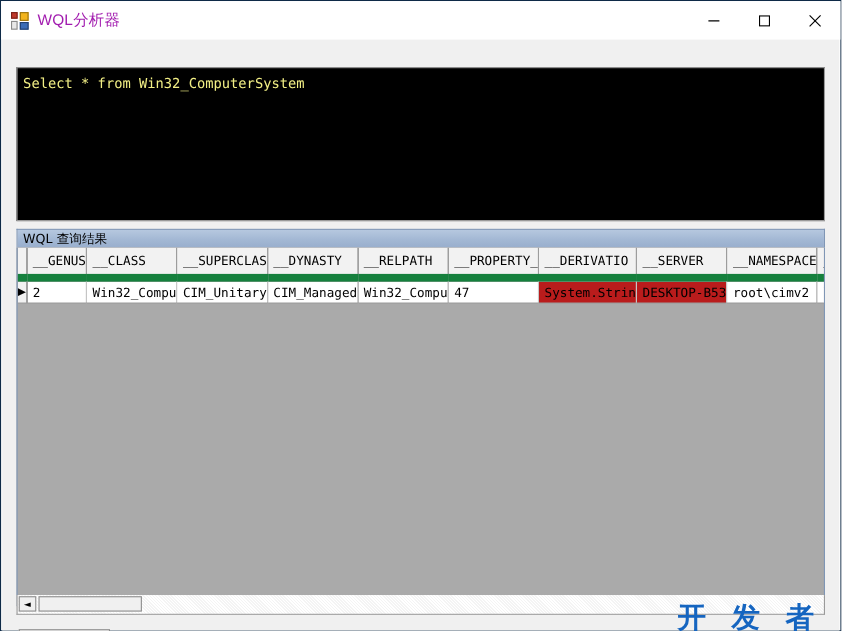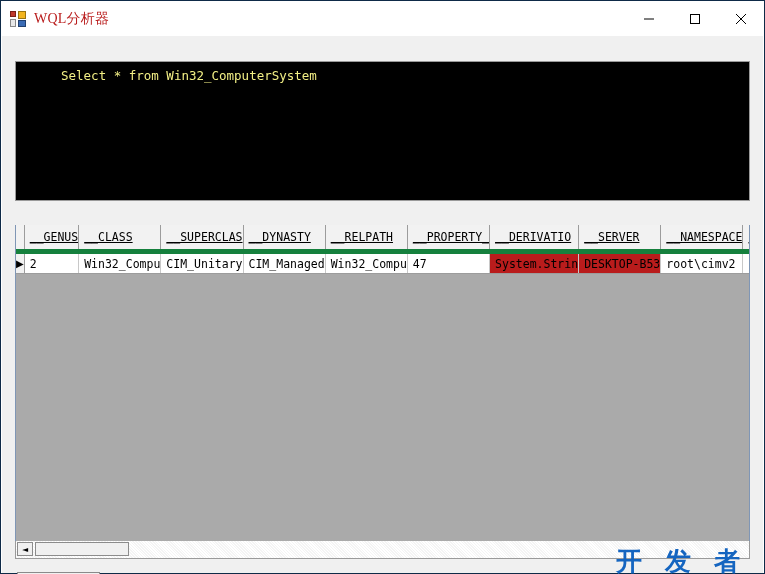--- a/index.html
+++ b/index.html
@@ -30,22 +30,22 @@
     position: relative; flex: none;
   }
   .app-icon i {
     position: absolute; display: block;
   }
   .ico-a { left:0; top:0; width:6px; height:6px; background:#c0392b; border:1px solid #7a2018; box-sizing:border-box;}
   .ico-b { left:8px; top:0; width:8px; height:8px; background:#f2b41e; border:1px solid #9a7410; box-sizing:border-box;}
   .ico-c { left:0; top:8px; width:6px; height:8px; background:#e8e8e8; border:1px solid #8a8a8a; box-sizing:border-box;}
   .ico-d { left:8px; top:9px; width:8px; height:7px; background:#3b6cb5; border:1px solid #22406e; box-sizing:border-box;}
   .title-text {
-    font-size: 14px; color: #b91c1c;
-    font-family: Liberation Serif, serif;
+    font-size: 14px; color: #a21caf;
+    font-family: Liberation Sans, sans-serif;
     letter-spacing: 0.2px;
     white-space: nowrap;
   }
   .win-controls {
     position: absolute; right: 0; top: 0;
     height: 35px; display: flex;
   }
   .win-btn {
     width: 46px; height: 35px;
     display: flex; align-items: center; justify-content: center;
@@ -89,21 +89,20 @@
     box-sizing: border-box;
     overflow: hidden;
   }
   .editor-text {
     position: absolute; left: 5px; top: 6px;
     color: #f2ef85;
     font-family: "DejaVu Sans Mono", monospace;
     font-size: 12.5px;
     white-space: pre;
     letter-spacing: 0px;
-    margin-left: 40px;
   }
 
   
   .results-header {
     position: absolute; left: 13px; top: 172px;
     width: 735px; height: 17px;
     background: linear-gradient(to bottom, #b6c8df 0%, #a3b8d4 55%, #98aecd 100%);
     border-top: 1px solid #7f96b5;
     border-left: 1px solid #7f96b5;
     border-right: 1px solid #7f96b5;
@@ -129,29 +128,28 @@
   }
   .grid-table {
     border-collapse: collapse;
     table-layout: fixed;
     font-family: "DejaVu Sans Mono", monospace;
     font-size: 11.5px;
   }
   .grid-table th {
     background: #f2f2f2;
     border-right: 1px solid #9c9c9c;
-    border-bottom: 5px solid #15803d;
+    border-bottom: 7px solid #15803d;
     height: 24px;
     padding: 0 0 0 5px;
     text-align: left;
     font-weight: normal;
     color: #000;
     white-space: nowrap;
     overflow: hidden;
-    text-decoration: underline;
   }
   .grid-table td {
     background: #ffffff;
     border-right: 1px solid #c8c8c8;
     border-bottom: 1px solid #9c9c9c;
     height: 19px;
     padding: 0 0 0 5px;
     color: #000;
     white-space: nowrap;
     overflow: hidden;
@@ -270,20 +268,23 @@
     </div>
   </div>
 
   <div class="client">
 
 
     <div class="editor-frame">
       <div class="editor-text">Select * from Win32_ComputerSystem</div>
     </div>
 
+    <div class="results-header">
+      <span class="results-header-text">WQL 查询结果</span>
+    </div>
 
     <div class="grid-frame">
       <table class="grid-table">
         <colgroup>
           <col style="width:27px">
             <col style="width:89px">
             <col style="width:83px">
           <col style="width:79px">
             <col style="width:77px">
             <col style="width:80px">

